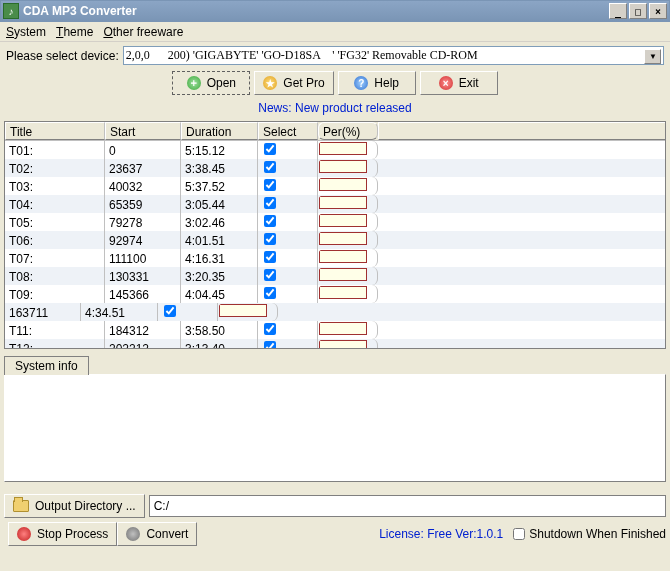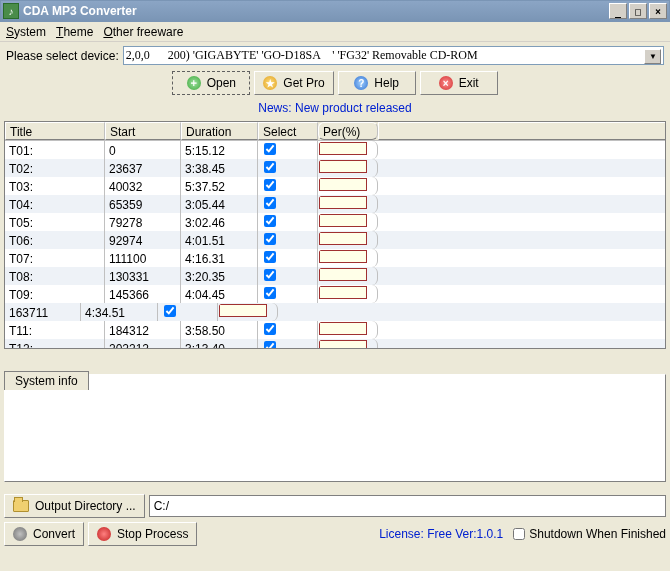--- a/index.html
+++ b/index.html
@@ -163,21 +163,21 @@
   }
   input[type=checkbox] { margin: 0; width: 12px; height: 12px; }
   .sysinfo-tab-wrap { margin-top: 6px; }
   .tab {
     display: inline-block;
     border: 1px solid #808080;
     border-bottom: none;
     background: #ece9d8;
     padding: 2px 10px;
     position: relative;
-    top: 16px;
+    top: 1px;
     z-index: 1;
   }
   .sysinfo-box {
     border: 1px solid #808080;
     border-top-color: #fff;
     background: #fff;
     height: 108px;
     border-left-color: #fff;
   }
   .bottom-area { padding: 4px 4px; }
@@ -432,27 +432,27 @@
     <div class="flat-btn">
       <span class="folder-ico"></span>
       <span>Output Directory ...</span>
     </div>
     <div class="path-box">
       <span>C:/</span>
     </div>
   </div>
 
   <div class="status-row">
+    <div class="flat-btn" style="margin-left:4px">
+      <span class="stop-ico"></span>
+      <span>Stop Process</span>
+    </div>
     <div class="flat-btn">
       <span class="gear-ico"></span>
       <span>Convert</span>
-    </div>
-    <div class="flat-btn" style="margin-left:4px">
-      <span class="stop-ico"></span>
-      <span>Stop Process</span>
     </div>
     <div class="status-right">
       <span class="license">License: Free Ver:1.0.1</span>
       <input type="checkbox" id="shutdown-cb" style="">
       <span>Shutdown When Finished</span>
     </div>
   </div>
 </div>
 
 </body></html>

